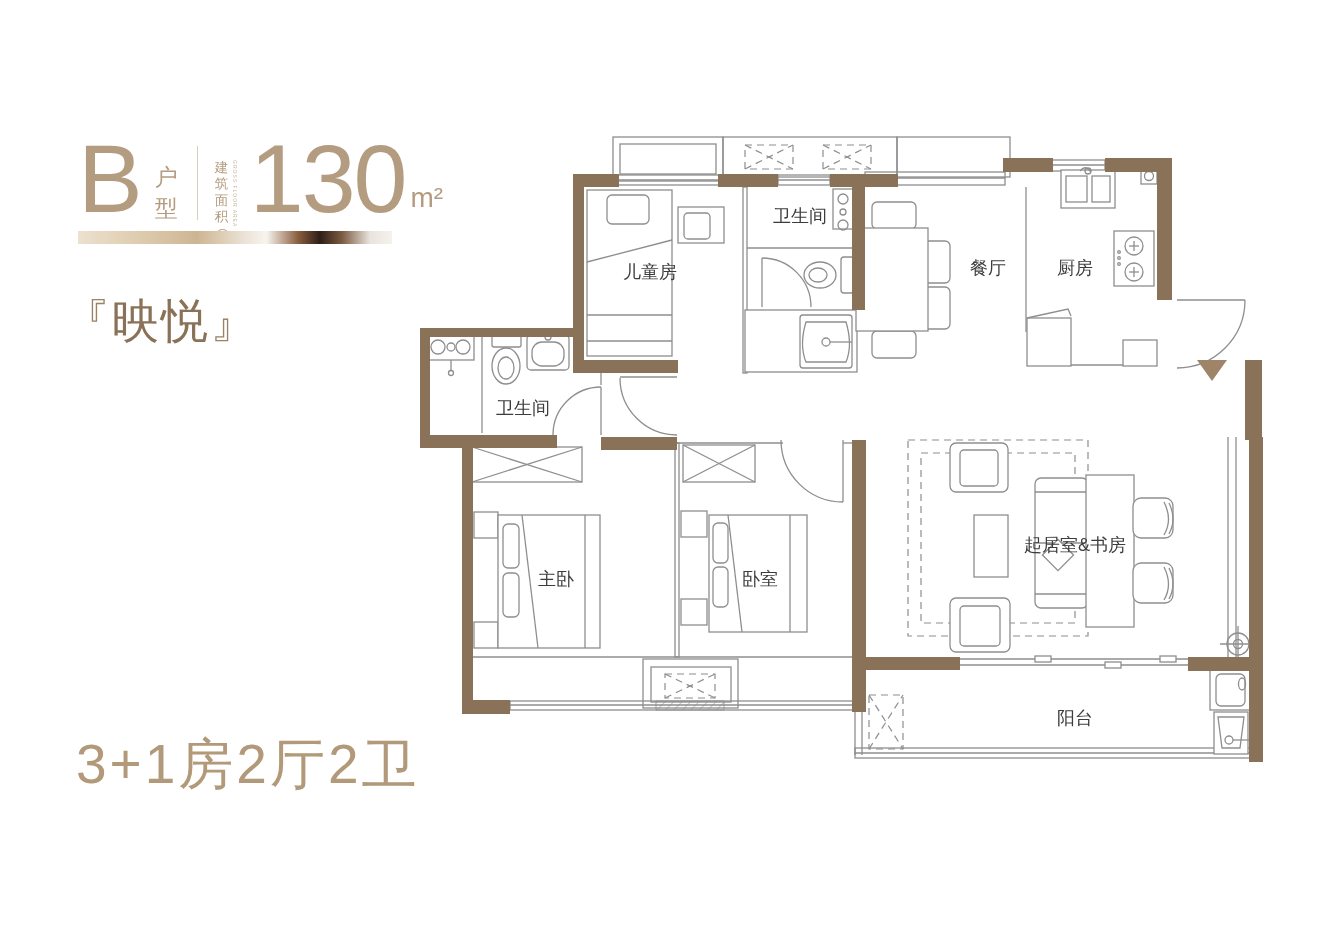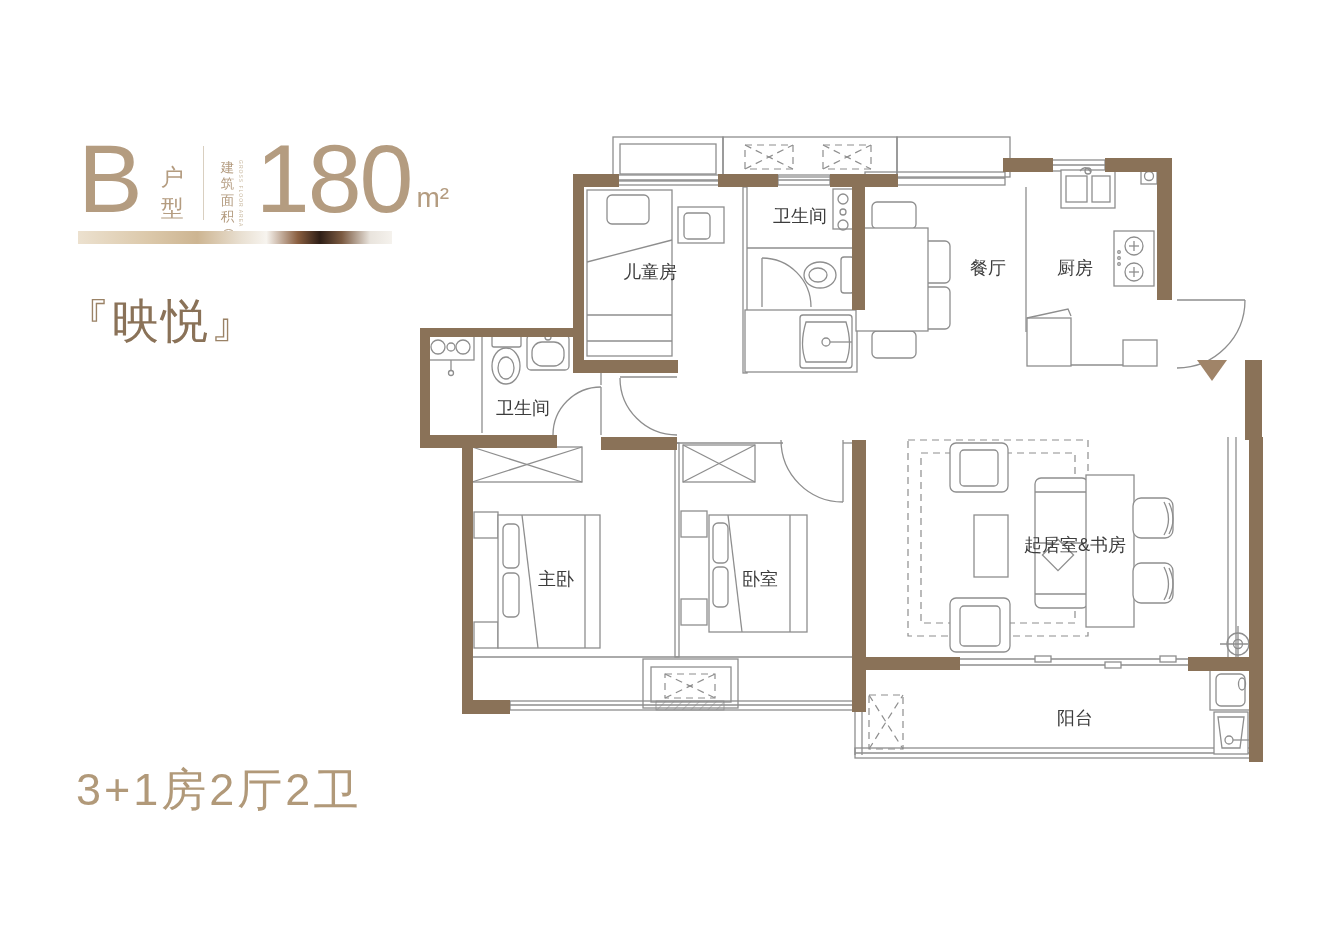--- a/index.html
+++ b/index.html
@@ -1,35 +1,35 @@
 <!DOCTYPE html>
 <html><head>
 <meta charset="utf-8">
 <style>
   html,body{margin:0;padding:0;background:#ffffff;}
   .page{position:relative;width:1342px;height:933px;background:#fff;overflow:hidden;
         font-family:"Liberation Sans",sans-serif;}
   
   .hdr{position:absolute;left:78px;top:136px;display:flex;align-items:flex-start;color:#b49c80;}
   .hdr .big{font-size:97px;line-height:.88;font-weight:400;letter-spacing:-2px;}
-  .hdr .vert{width:26px;font-size:23px;line-height:1.35;word-break:break-all;margin:26px 0 0 20px;letter-spacing:1px;}
+  .hdr .vert{width:26px;font-size:23px;line-height:1.35;word-break:break-all;margin:26px 0 0 14px;letter-spacing:1px;}
   .hdr .div{width:1px;height:74px;background:#d9cfc0;margin:10px 17px 0 16px;}
   .areaCol{display:flex;margin-top:24px;}
   .areaCol .cjk{width:15px;font-size:13.5px;line-height:1.22;word-break:break-all;letter-spacing:.5px;}
   .areaCol .en{writing-mode:vertical-rl;font-size:5px;letter-spacing:1px;color:#c8b89f;margin-left:2px;}
   .approx{width:13px;height:13px;border:1px solid #b49c80;border-radius:50%;font-size:8px;line-height:13px;
           text-align:center;margin-top:3px;}
   .num{font-size:97px;line-height:.88;font-weight:400;margin-left:12px;letter-spacing:-2px;}
   .unit{font-size:28px;margin:46px 0 0 5px;}
   .gbar{position:absolute;left:78px;top:231px;width:314px;height:13px;
         background:linear-gradient(90deg,#ece1cf 0%,#dcc9ab 22%,#cdb592 38%,#e9e0d2 52%,#f7f4ef 60%,
                    #8a5f40 70%,#2e1e16 77%,#7b5a41 84%,#e9e4dd 93%,#f5f2ed 100%);}
   .tname{position:absolute;left:63px;top:290px;font-size:47px;color:#8a7258;letter-spacing:2px;font-weight:500;}
   .tname .bk{font-weight:400;color:#9a8266;}
-  .l1{position:absolute;left:76px;top:760px;font-size:45px;color:#b19979;letter-spacing:3px;font-weight:400;}
+  .l1{position:absolute;left:76px;top:728px;font-size:55px;color:#b19979;letter-spacing:3px;font-weight:400;}
   .l2{position:absolute;left:76px;top:828px;font-size:35px;color:#aa9174;letter-spacing:2px;font-weight:700;}
   
   svg{position:absolute;left:0;top:0;}
   .ln{stroke:#8e8e8e;stroke-width:1.3;fill:none;}
   .lnf{stroke:#8e8e8e;stroke-width:1.3;fill:#ffffff;}
   .dash{stroke:#8e8e8e;stroke-width:1.2;fill:none;stroke-dasharray:7 5;}
   .wall{fill:#8a7258;stroke:none;}
   svg text.lbl{font-family:"Liberation Sans",sans-serif;font-size:18px;font-weight:500;
                fill:#3c3c3c;text-anchor:middle;}
 </style>
@@ -42,21 +42,21 @@
     <div class="big">B</div>
     <div class="vert">户型</div>
     <div class="div"></div>
     <div class="areaCol">
       <div>
         <div class="cjk">建筑面积</div>
         <div class="approx">约</div>
       </div>
       <div class="en">GROSS FLOOR AREA</div>
     </div>
-    <div class="num">180</div>
+    <div class="num">130</div>
     <div class="unit">m²</div>
   </div>
 
   <div class="gbar"></div>
 
   <div class="tname"><span class="bk">『</span><span>映悦</span><span class="bk">』</span></div>
 
   <div class="l1">3+1房2厅2卫</div>
 
   <svg width="1342" height="933" viewBox="0 0 1342 933">

